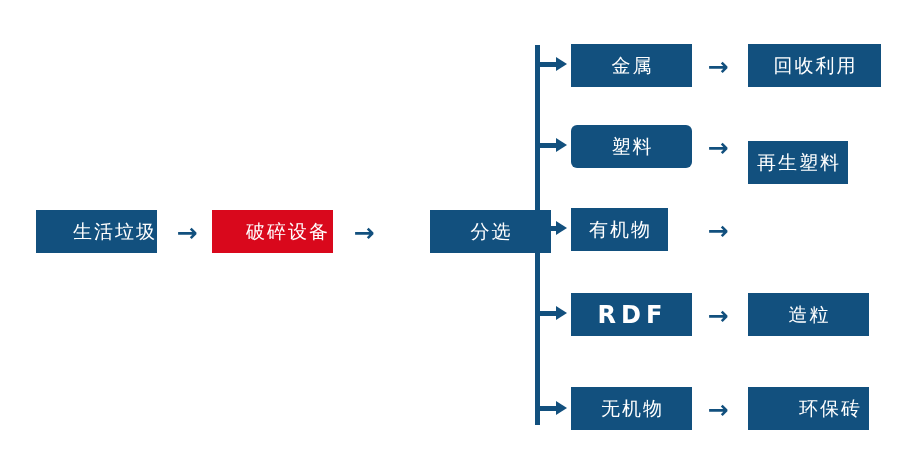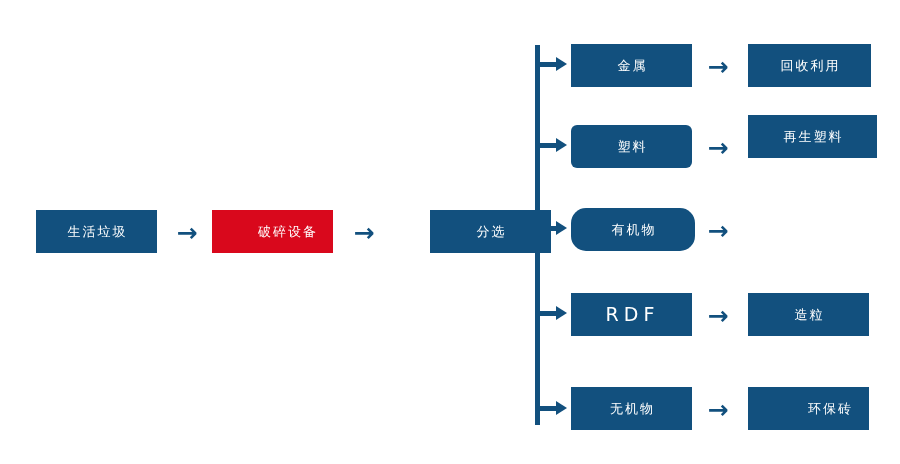--- a/index.html
+++ b/index.html
@@ -15,30 +15,30 @@
     background: #ffffff;
     font-family: "DejaVu Sans", "Liberation Sans", sans-serif;
     overflow: hidden;
   }
   .node {
     position: absolute;
     display: flex;
     align-items: center;
     justify-content: center;
     color: #ffffff;
-    font-size: 13px;
+    font-size: 19px;
     letter-spacing: 2px;
     line-height: 1;
     white-space: nowrap;
     box-sizing: border-box;
     padding-left: 2px;
   }
   .node.blue { background: #12507E; }
   .node.red  { background: #D9081C; }
-  .node.latin { letter-spacing: 5px; font-size: 19px; }
+  .node.latin { letter-spacing: 5px; font-size: 24px; font-weight: bold; }
 
   .arrow {
     position: absolute;
     color: #12507E;
     font-size: 25px;
     line-height: 1;
     font-family: "DejaVu Sans", sans-serif;
     display: flex;
     align-items: center;
     justify-content: center;
@@ -61,21 +61,21 @@
     border-top: 7px solid transparent;
     border-bottom: 7px solid transparent;
     border-left: 11px solid #12507E;
   }
 </style>
 </head>
 <body>
 
 <div id="canvas">
 
-  <div class="node blue" style="left:36px; top:210px; width:121px; height:43px;">
+  <div class="node blue" style="left:36px; top:210px; width:121px; height:43px;justify-content:flex-end;">
     <span>生活垃圾</span>
   </div>
 
   <div class="arrow" style="left:169px; top:218px; width:36px; height:28px;">
     <span>→</span>
   </div>
 
   <div class="node red" style="left:212px; top:210px; width:121px; height:43px;padding-left:31px;">
     <span>破碎设备</span>
   </div>
@@ -91,39 +91,39 @@
   <div class="spine" style="left:535px; top:45px; width:5px; height:380px;"></div>
 
   <div class="branch-stub" style="left:535px; top:62px; width:23px; height:5px;"></div>
   <div class="branch-head" style="left:556px; top:57px;"></div>
   <div class="node blue" style="left:571px; top:44px; width:121px; height:43px;">
     <span>金属</span>
   </div>
   <div class="arrow" style="left:700px; top:52px; width:36px; height:28px;">
     <span>→</span>
   </div>
-  <div class="node blue" style="left:748px; top:44px; width:123px; height:43px;">
+  <div class="node blue" style="left:748px; top:44px; width:133px; height:43px;">
     <span>回收利用</span>
   </div>
 
   <div class="branch-stub" style="left:535px; top:143px; width:23px; height:5px;"></div>
   <div class="branch-head" style="left:556px; top:138px;"></div>
   <div class="node blue" style="left:571px; top:125px; width:121px; height:43px;border-radius:6px;">
     <span>塑料</span>
   </div>
   <div class="arrow" style="left:700px; top:133px; width:36px; height:28px;">
     <span>→</span>
   </div>
-  <div class="node blue" style="left:748px; top:115px; width:129px; height:43px;">
+  <div class="node blue" style="left:748px; top:141px; width:100px; height:43px;">
     <span>再生塑料</span>
   </div>
 
   <div class="branch-stub" style="left:535px; top:226px; width:23px; height:5px;"></div>
   <div class="branch-head" style="left:556px; top:221px;"></div>
-  <div class="node blue" style="left:571px; top:208px; width:124px; height:43px;border-radius:15px;">
+  <div class="node blue" style="left:571px; top:208px; width:97px; height:43px;">
     <span>有机物</span>
   </div>
   <div class="arrow" style="left:700px; top:216px; width:36px; height:28px;">
     <span>→</span>
   </div>
 
   <div class="branch-stub" style="left:535px; top:311px; width:23px; height:5px;"></div>
   <div class="branch-head" style="left:556px; top:306px;"></div>
   <div class="node blue latin" style="left:571px; top:293px; width:121px; height:43px;">
     <span>RDF</span>

